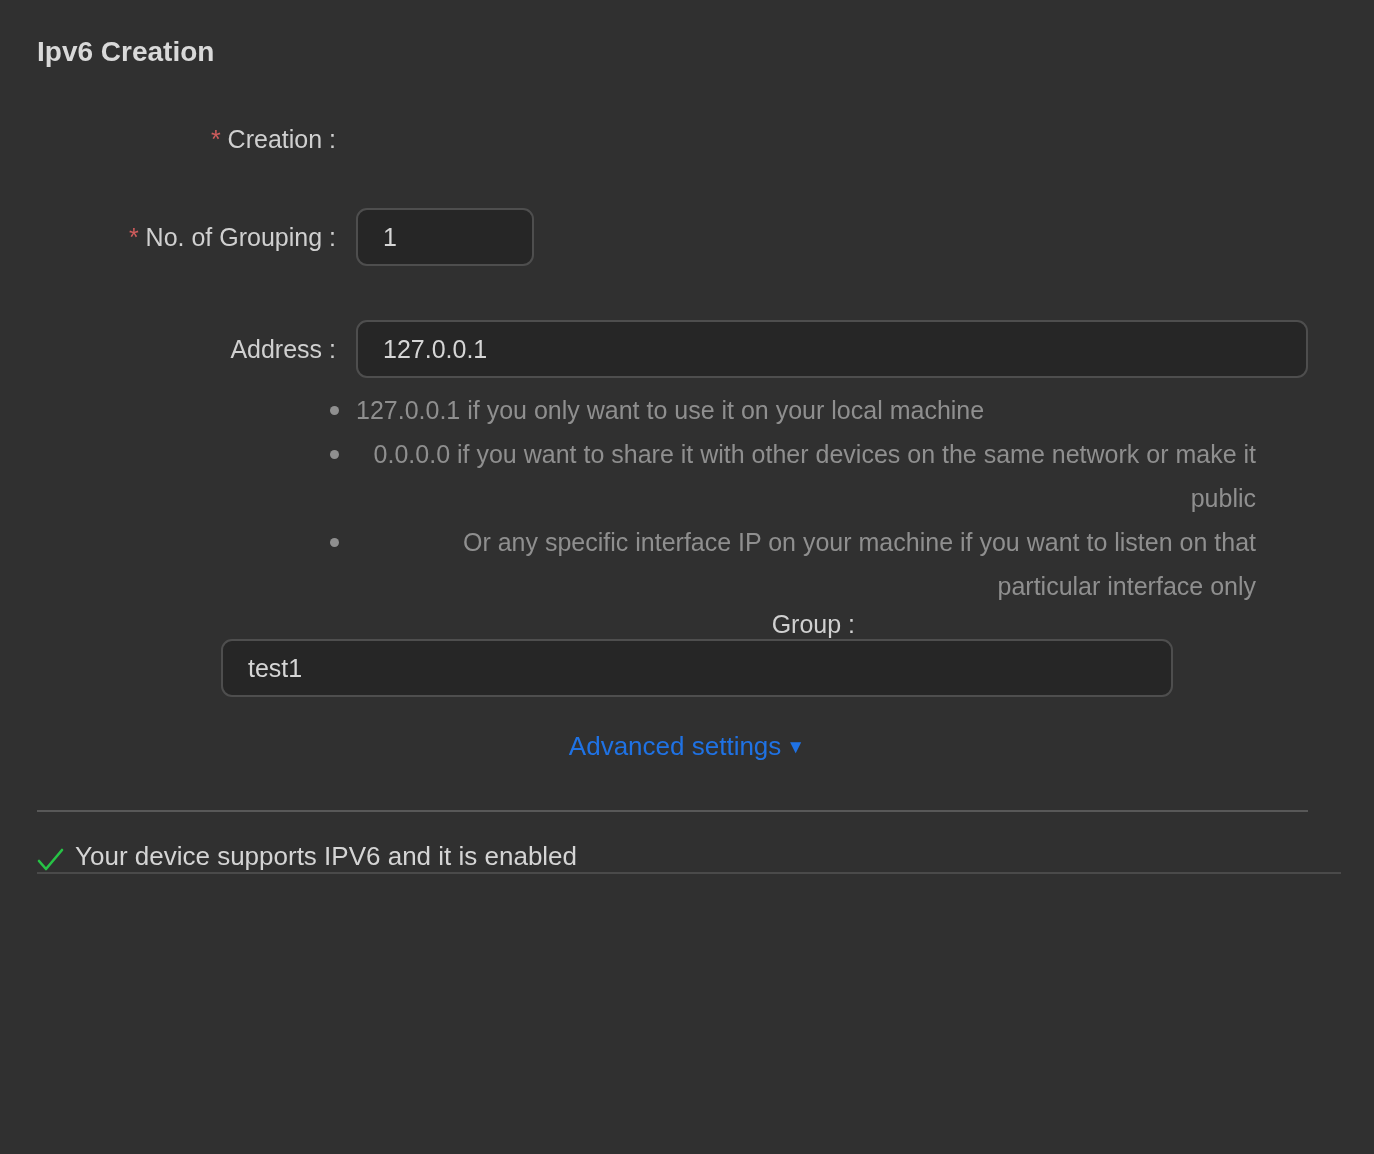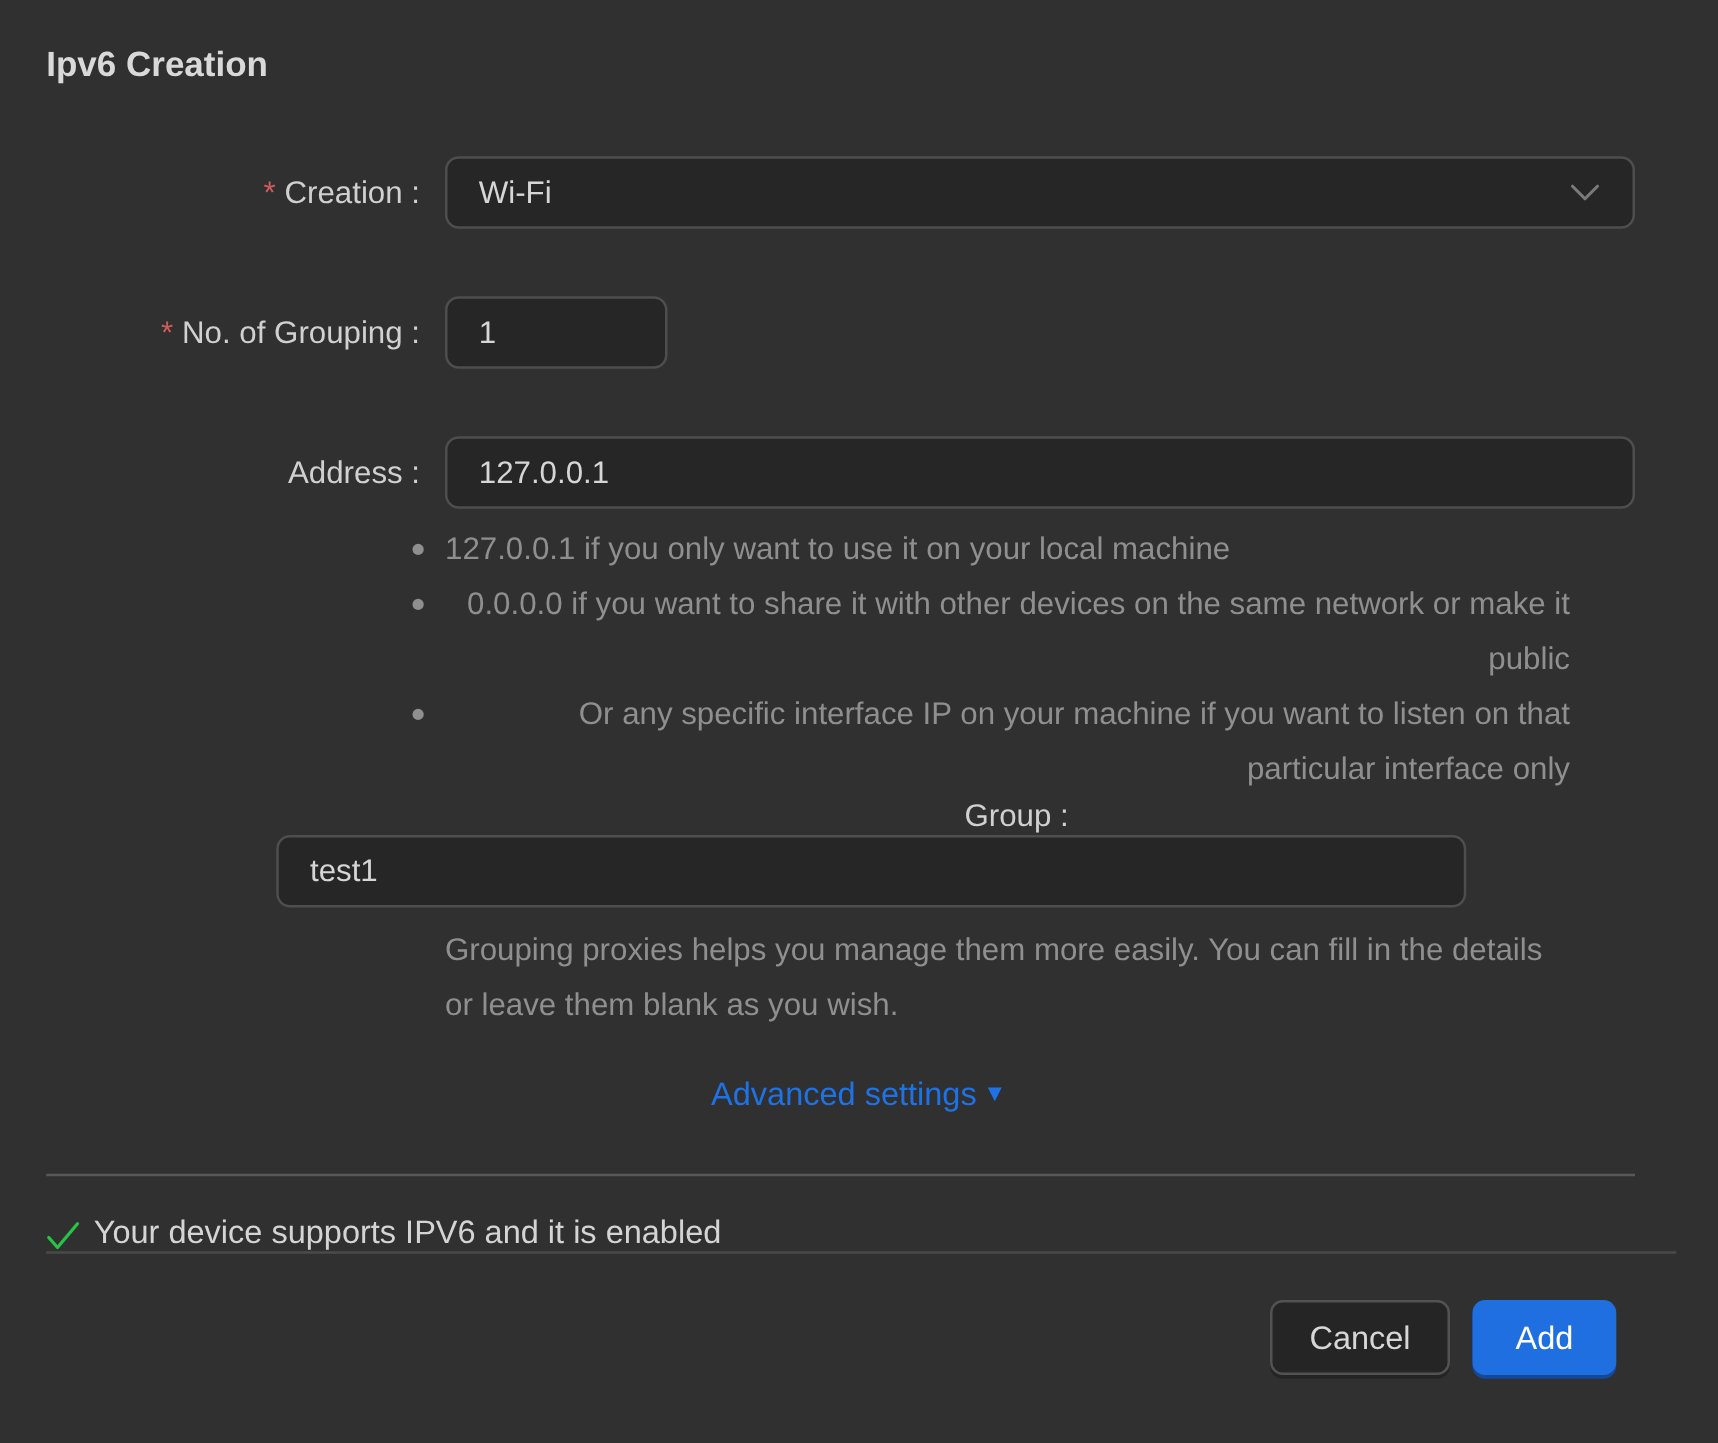--- a/index.html
+++ b/index.html
@@ -156,28 +156,20 @@
 <div class="dialog">
 
   <div class="title">Ipv6 Creation</div>
 
   <div class="form">
 
     <div class="form-row">
       <div class="label-col">
         <span class="req">*</span>
         <span>Creation :</span>
-      </div>
-      <div class="control-col">
-        <div class="box select-box">
-          <span>Wi-Fi</span>
-          <svg class="chev" viewBox="0 0 24 16">
-            <polyline points="2,3 12,13 22,3" fill="none" stroke="#7a7a7a" stroke-width="2.5" stroke-linecap="round" stroke-linejoin="round"></polyline>
-          </svg>
-        </div>
       </div>
     </div>
 
     <div class="form-row">
       <div class="label-col">
         <span class="req">*</span>
         <span>No. of Grouping :</span>
       </div>
       <div class="control-col">
         <input class="box input-narrow" type="text" value="1" style="">
@@ -211,21 +203,20 @@
 
     <div>
       <div class="form-row" style="margin-bottom:0;flex-direction:column;">
         <div class="label-col">
           <span>Group :</span>
         </div>
         <div class="control-col">
           <input class="box input-wide" type="text" value="test1" style="">
         </div>
       </div>
-      <div class="group-hint">Grouping proxies helps you manage them more easily. You can fill in the details or leave them blank as you wish.</div>
     </div>
 
     <div class="advanced">
       <a>
         <span>Advanced settings</span>
         <span class="tri">▼</span>
       </a>
     </div>
 
   </div>
@@ -234,18 +225,14 @@
 
   <div class="status-row">
     <svg class="check" viewBox="0 0 28 24">
       <polyline points="2,13 9,21 25,2" fill="none" stroke="#27c346" stroke-width="2.6" stroke-linecap="round" stroke-linejoin="round"></polyline>
     </svg>
     <span class="status-text">Your device supports IPV6 and it is enabled</span>
   </div>
 
   <hr class="divider divider-2">
 
-  <div class="button-row">
-    <button class="btn btn-cancel">Cancel</button>
-    <button class="btn btn-add">Add</button>
-  </div>
 
 </div>
 
 </body></html>

